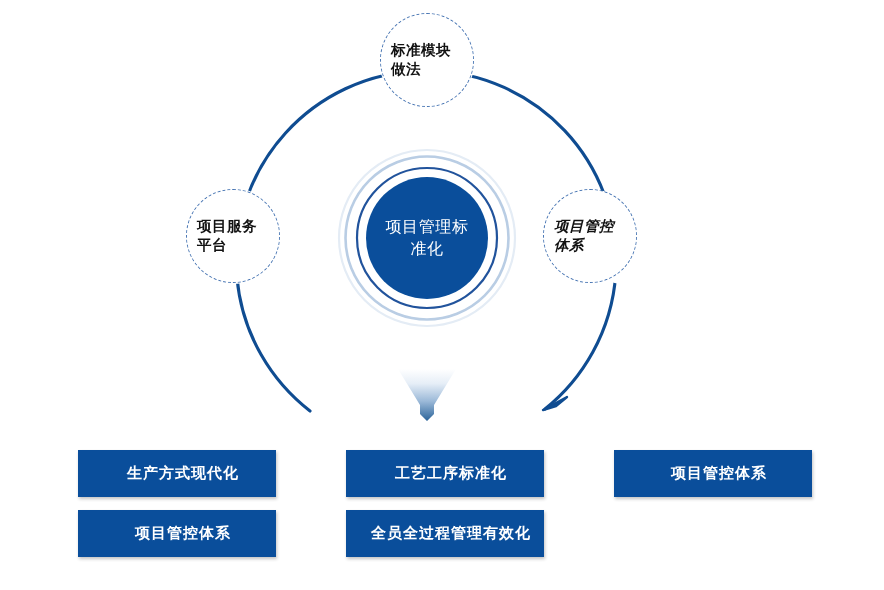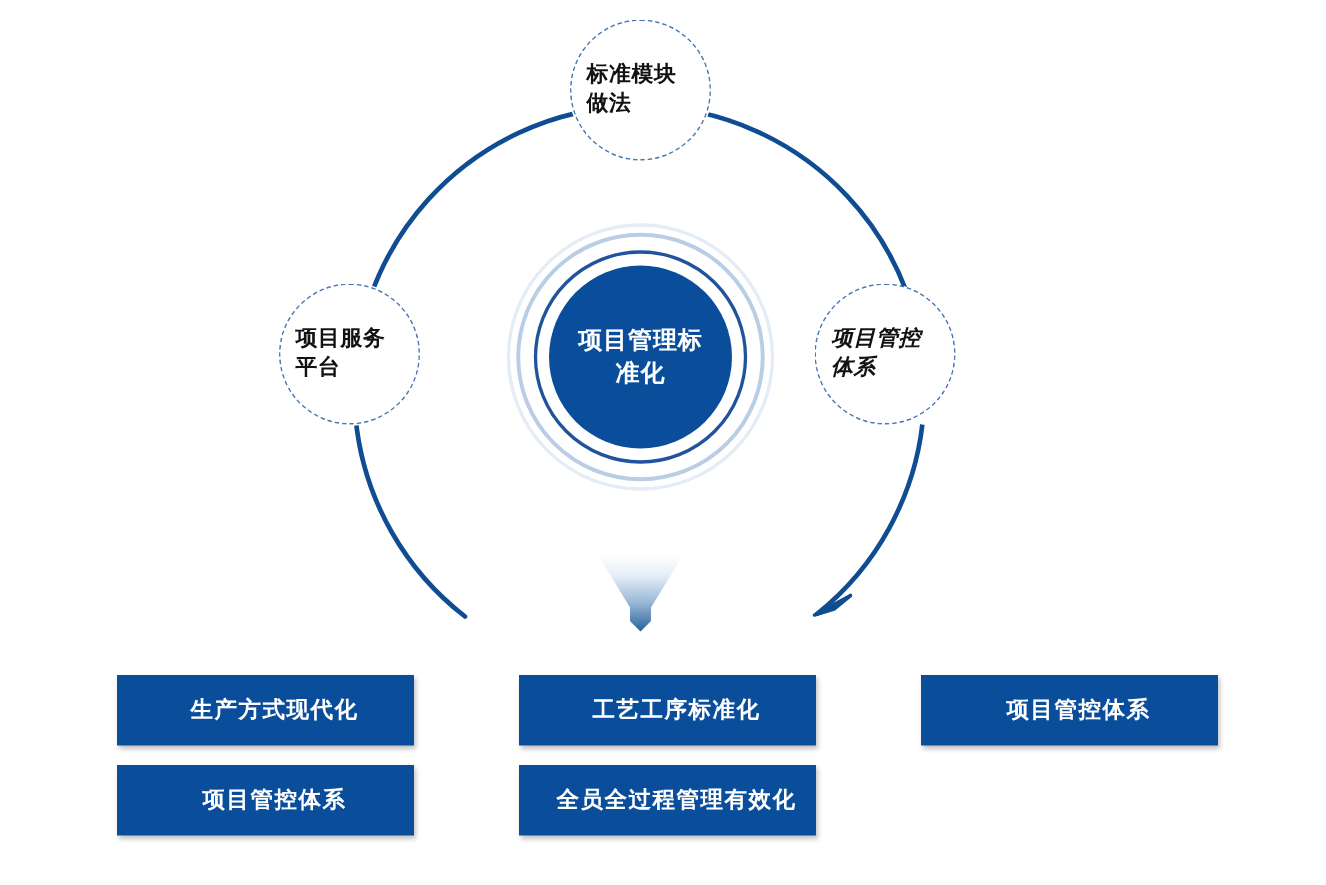--- a/index.html
+++ b/index.html
@@ -90,21 +90,21 @@
     height: 122px;
     border-radius: 50%;
     background: #0a4e9b;
     display: flex;
     align-items: center;
     justify-content: center;
     text-align: center;
   }
   #center-disc .hub-label {
     color: #ffffff;
-    font-weight: bold;
+    font-weight: normal;
     font-size: 16px;
     line-height: 1.35;
     letter-spacing: 0.6px;
     display: block;
     width: 90px;
   }
 
   
   #boxes-grid {
     position: absolute;

